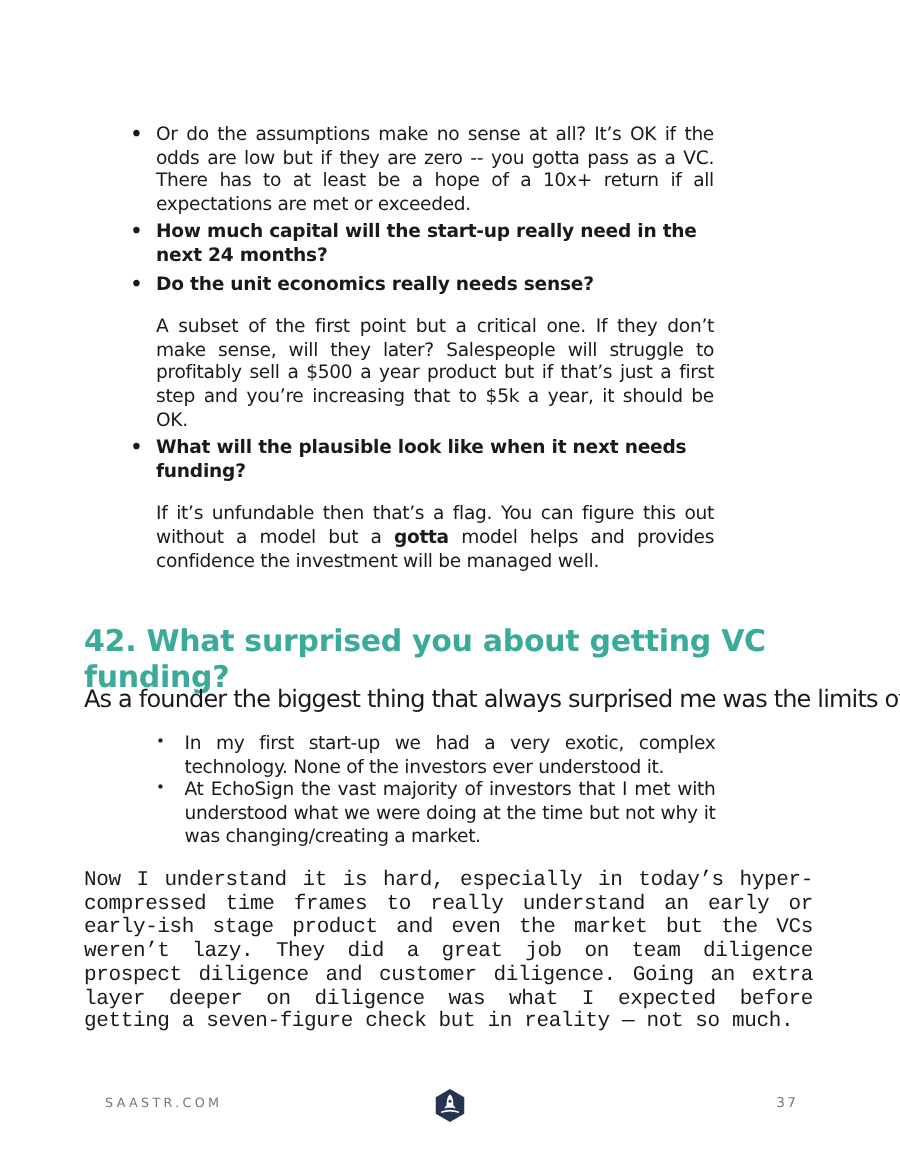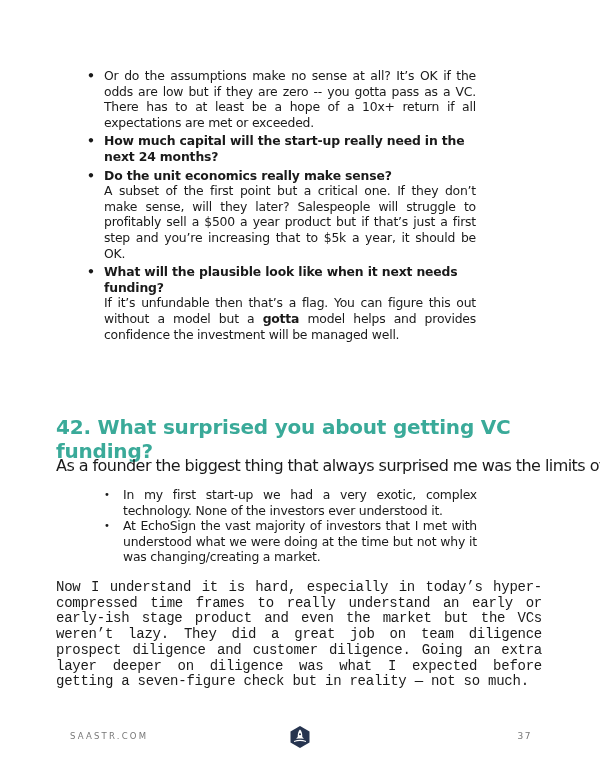--- a/index.html
+++ b/index.html
@@ -44,20 +44,21 @@
     }
     .q-title {
       font-weight: bold;
       display: block;
       letter-spacing: -0.15px;
     }
     .q-body {
       display: block;
       text-align: justify;
       letter-spacing: -0.2px;
+      margin-top: 13px;
     }
     .q-body b { font-weight: bold; }
 
     .section-heading {
       position: absolute;
       left: 56px;
       top: 415px;
       margin: 0;
       font-size: 20px;
       font-weight: bold;
@@ -142,21 +143,21 @@
     <li class="q-item">
       <span class="q-bullet">•</span>
       <span class="q-body">Or do the assumptions make no sense at all? It’s OK if the odds are low but if they are zero -- you gotta pass as a VC. There has to at least be a hope of a 10x+ return if all expectations are met or exceeded.</span>
     </li>
     <li class="q-item">
       <span class="q-bullet">•</span>
       <span class="q-title">How much capital will the start-up really need in the next 24 months?</span>
     </li>
     <li class="q-item">
       <span class="q-bullet">•</span>
-      <span class="q-title">Do the unit economics really make sense?</span>
+      <span class="q-title">Do the unit economics really needs sense?</span>
       <span class="q-body">A subset of the first point but a critical one. If they don’t make sense, will they later? Salespeople will struggle to profitably sell a $500 a year product but if that’s just a first step and you’re increasing that to $5k a year, it should be OK.</span>
     </li>
     <li class="q-item">
       <span class="q-bullet">•</span>
       <span class="q-title">What will the plausible look like when it next needs funding?</span>
       <span class="q-body"><span>If it’s unfundable then that’s a flag. You can figure this out without a model but a </span><b>gotta</b><span> model helps and provides confidence the investment will be managed well.</span></span>
     </li>
   </ul>
 
   <h2 class="section-heading">42. What surprised you about getting VC funding?</h2>

